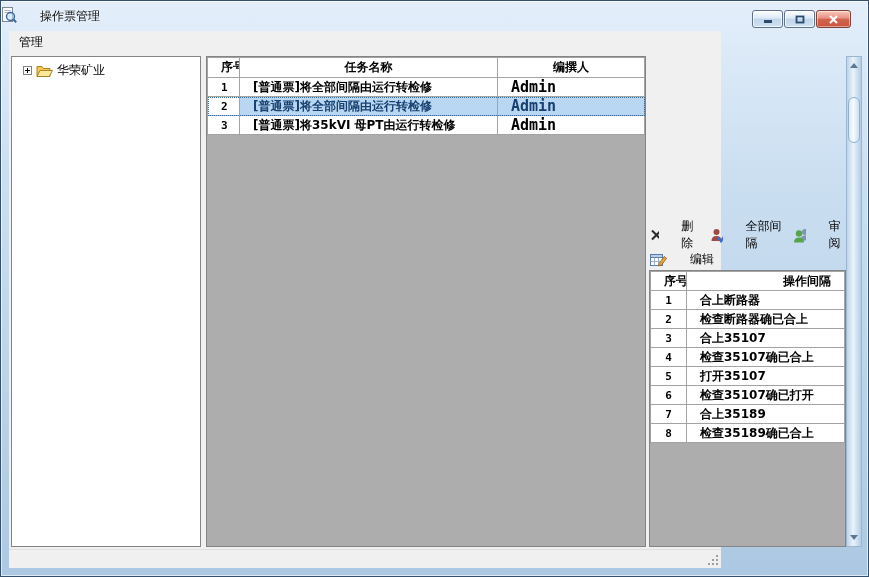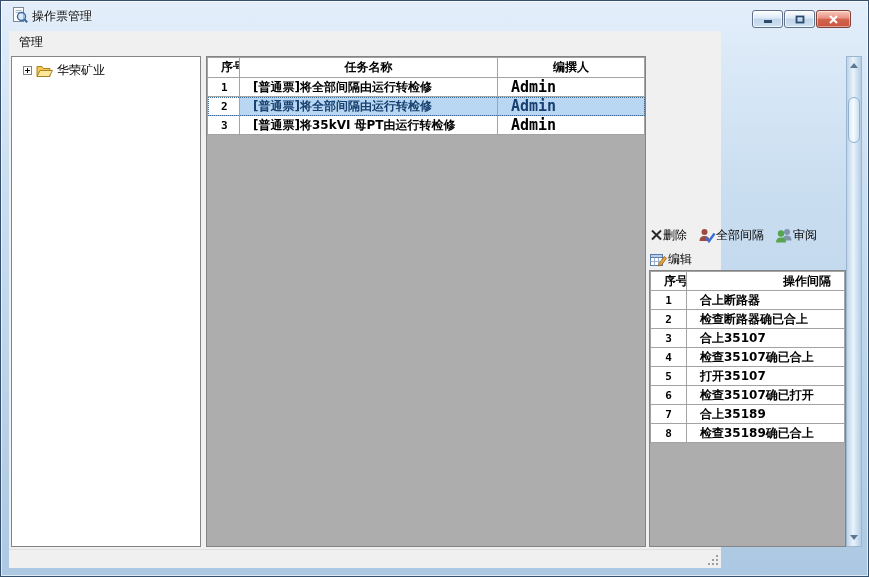--- a/index.html
+++ b/index.html
@@ -1,19 +1,19 @@
 <!DOCTYPE html>
 <html><head>
 <meta charset="utf-8">
 <style>
   *{box-sizing:border-box;margin:0;padding:0}
   body{width:869px;height:577px;font-family:"DejaVu Sans","Liberation Sans",sans-serif;font-size:12px;color:#000;background:#fff;overflow:hidden}
   .window{position:relative;width:869px;height:577px;background:linear-gradient(180deg,#e3eefa 0%,#cbdff1 30%,#adc8e2 100%);border:1px solid #35506f;box-shadow:inset 0 0 0 1px rgba(255,255,255,.6)}
   
-  .titlebar{position:absolute;top:0;left:0;right:0;height:30px;display:flex;align-items:center;padding-left:11px;gap:4px}
+  .titlebar{position:absolute;top:0;left:0;right:0;height:30px;display:flex;align-items:center;gap:23px}
   .title{font-size:12px;color:#0a0a0a;text-shadow:0 0 4px rgba(255,255,255,.9)}
   .winbtns{position:absolute;top:9px;right:17px;display:flex;gap:1px}
   .winbtn{width:31px;height:18px;border:1px solid #60708a;border-radius:3px;display:flex;align-items:center;justify-content:center;background:linear-gradient(180deg,#fdfeff,#dcE9f6 45%,#c0d5ea 50%,#cfe2f2);box-shadow:inset 0 0 0 1px rgba(255,255,255,.75)}
   .winbtn.close{width:35px;border-color:#7e4038;background:linear-gradient(180deg,#f8cabc,#e89181 45%,#d4654f 50%,#c9543e);box-shadow:inset 0 0 0 1px rgba(255,255,255,.45)}
   
   .client{position:absolute;left:8px;top:30px;width:712px;height:537px;background:#f0f0f0}
   .menubar{position:absolute;top:0;left:0;right:0;height:23px;display:flex;align-items:center;padding-left:3px}
   .menu-item{padding:3px 7px}
   .content{position:absolute;top:23px;left:0;right:0;bottom:19px;background:#f0f0f0}
   .panel{position:absolute;border:1px solid #848484;background:#fff}
@@ -33,21 +33,21 @@
   td.num{text-align:center;font-family:"DejaVu Sans Mono","Liberation Mono",monospace;font-size:11px}
   td.mono{font-family:"DejaVu Sans Mono","Liberation Mono",monospace;font-size:15px}
   tr.selected{outline:1px dotted #3a6a9a;outline-offset:-1px}
   tr.selected td.hl{background:#b9d7f2;color:#16406f}
   
   .right-panel{position:absolute;left:640px;top:2px;width:197px;bottom:2px}
   .details{position:absolute;top:0;left:0;right:0;height:164px;background:#fff;border:1px solid #848484;padding:2px 3px;line-height:13px;word-break:break-all;overflow:hidden}
   .toolbar{position:absolute;left:1px;right:0;height:24px;display:flex;align-items:center;gap:11px}
   .toolbar-1{top:167px}
   .toolbar-2{top:192px;height:22px}
-  .toolbtn{display:inline-flex;align-items:center;gap:0;cursor:default}
+  .toolbtn{display:inline-flex;align-items:center;gap:22px;cursor:default}
   .steps-panel{position:absolute;top:214px;left:0;right:0;bottom:0;background:#adadad;border:1px solid #848484;overflow:hidden}
   .steps-panel .grid th{height:19px}
   th.right{text-align:right}
   
   .vscroll{position:absolute;left:837px;top:2px;width:16px;bottom:2px;background:linear-gradient(90deg,#bed4ea,#e9f3fb 45%,#b3cde6);border:1px solid #9cb6d2}
   .varrow{position:absolute;left:0;right:0;height:0;margin:auto;width:0;border-left:4px solid transparent;border-right:4px solid transparent}
   .varrow.up{top:6px;border-bottom:5px solid #5a7894}
   .varrow.down{bottom:6px;border-top:5px solid #5a7894}
   .vthumb{position:absolute;left:1px;right:1px;top:40px;height:46px;border-radius:7px;border:1px solid #8fb0cf;background:linear-gradient(90deg,#dbeaf8,#f7fbff 45%,#c9def1)}
   

